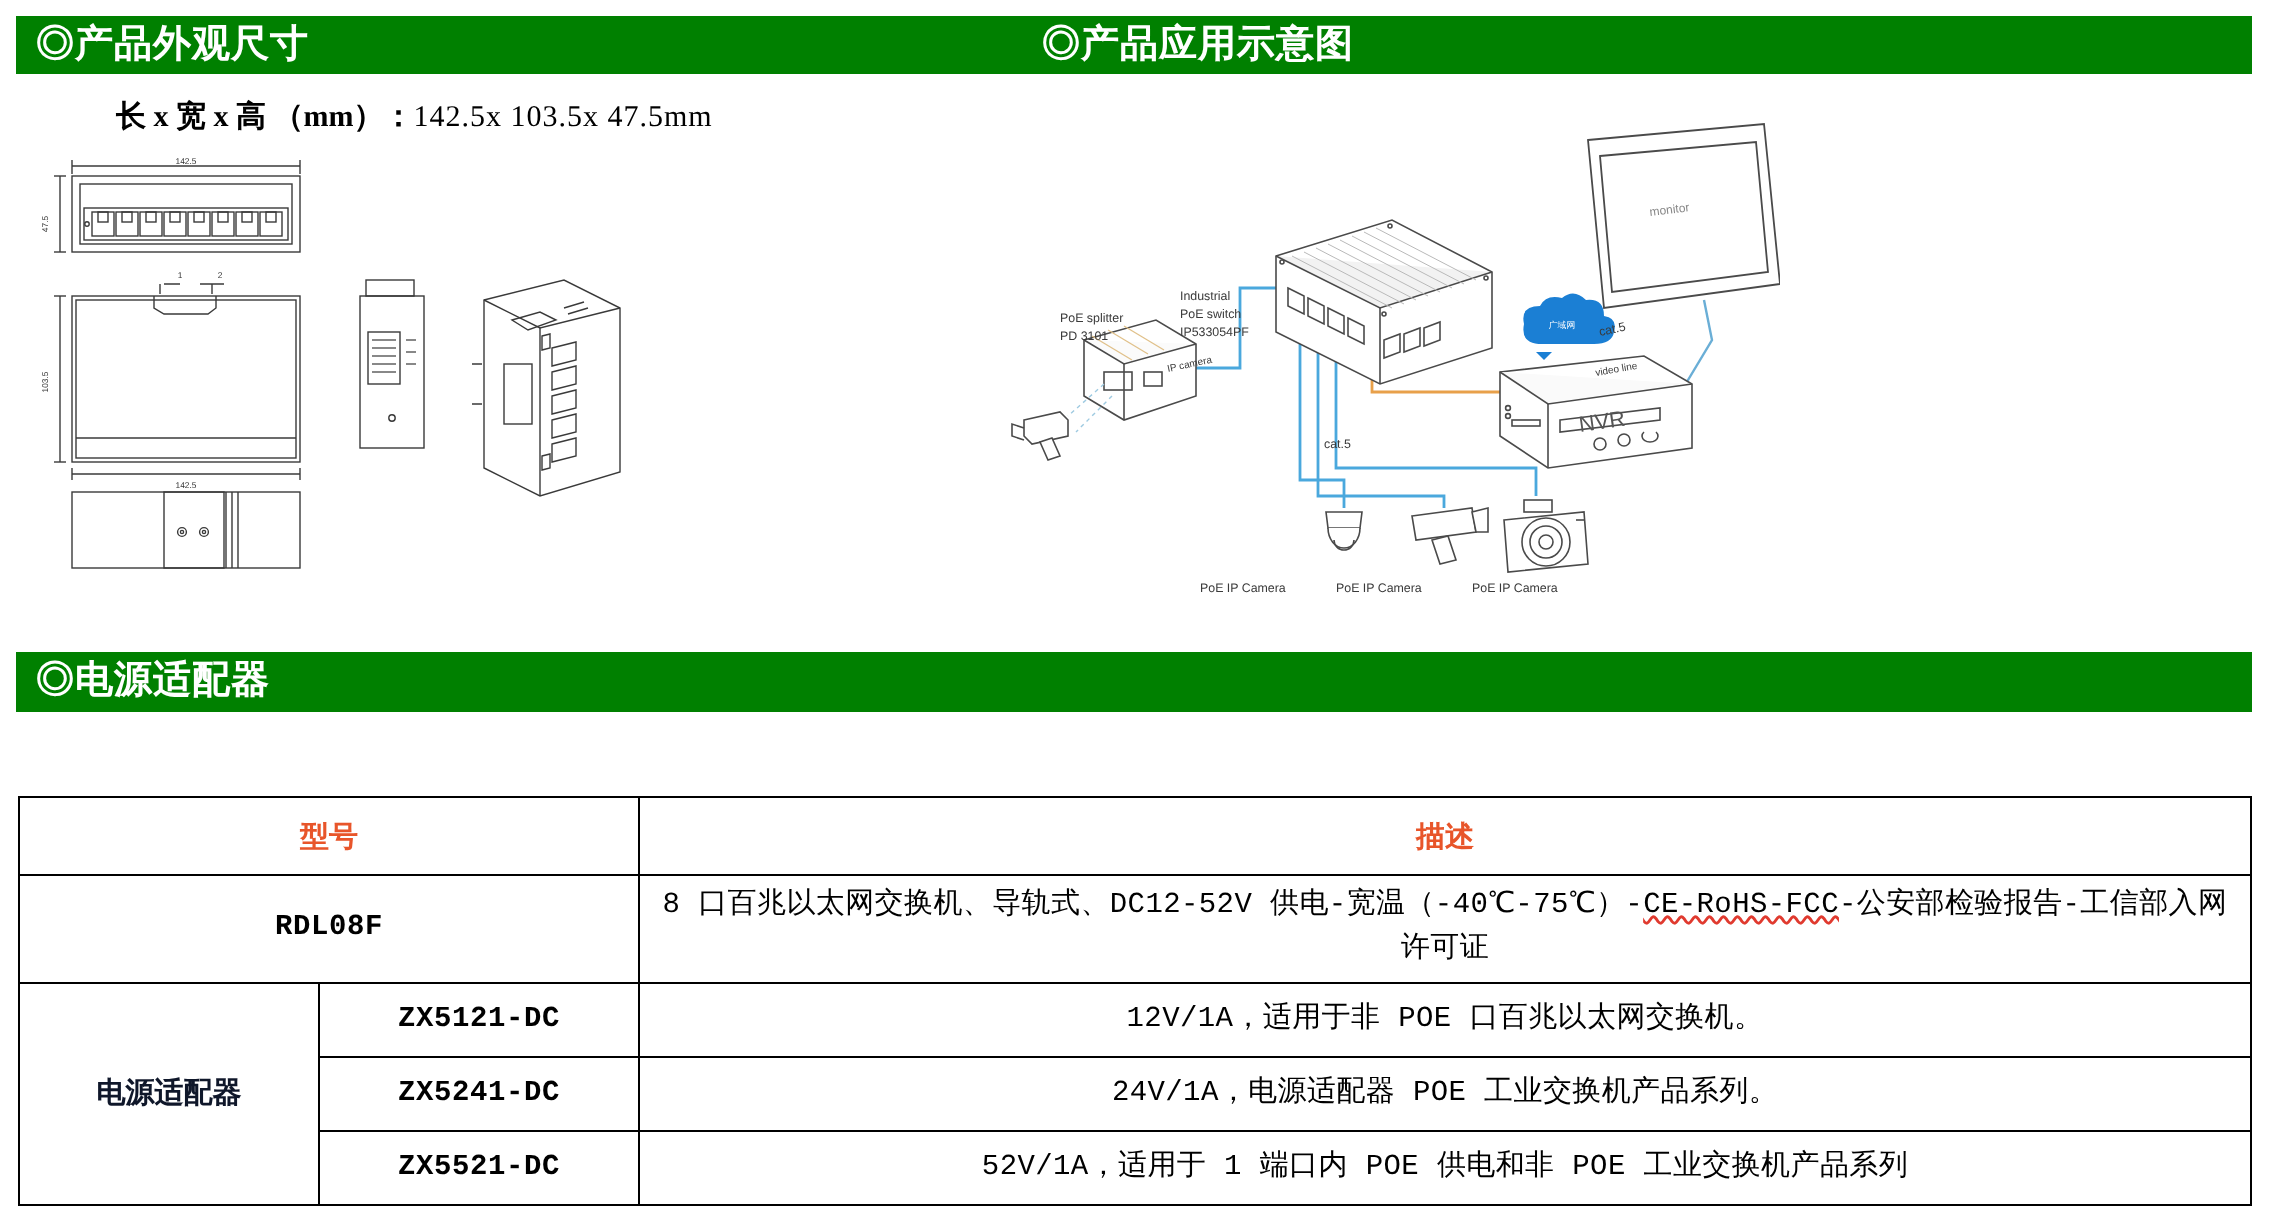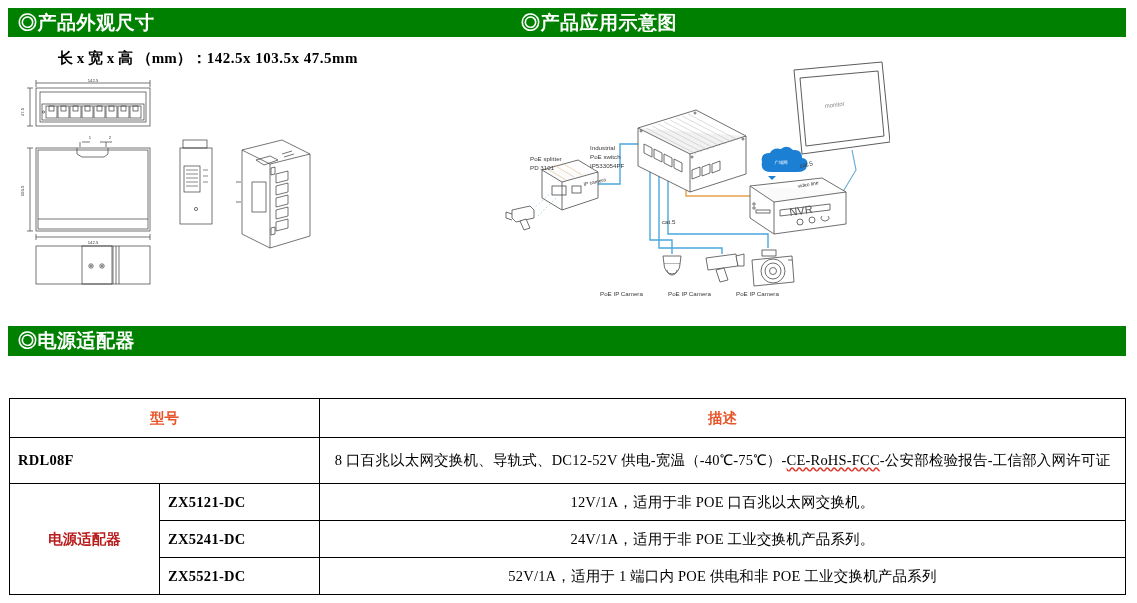--- a/index.html
+++ b/index.html
@@ -24,51 +24,51 @@
   #bar-order{left:8px;top:326px;width:1118px;height:30px;}
   #bar-order .t1{left:10px;line-height:30px;}
 
   
   .dimline{
     position:absolute;left:10px;top:49px;
     font-family:"Liberation Serif",serif;font-size:15px;
     white-space:nowrap;
   }
   .dimline b{font-weight:bold;margin-left:48px;}
-  .dimline .nums{font-weight:bold;letter-spacing:.5px;}
+  .dimline .nums{font-weight:normal;letter-spacing:.5px;}
 
   
   .canvas{position:absolute;}
   #tech-drawing{left:20px;top:78px;width:310px;height:212px;}
   #app-diagram{left:500px;top:58px;width:390px;height:245px;}
   .canvas svg{display:block;}
 
   
   table.order{
     position:absolute;left:9px;top:398px;
     width:1117px;border-collapse:collapse;
     table-layout:fixed;
   }
   table.order td,table.order th{
     border:1px solid #000;
     padding:4px 8px;
-    font-family:Liberation Serif, serif;
+    font-family:Liberation Mono, monospace;
     font-size:14.5px;
     vertical-align:middle;
     background:#fff;
   }
   th.hd{
     text-align:center;color:#e8552a;font-weight:bold;font-size:15px;
     height:30px;
   }
   td.model{
-    text-align:left;font-weight:bold;font-size:14.5px;letter-spacing:.3px;
+    text-align:center;font-weight:bold;font-size:14.5px;letter-spacing:.3px;
   }
   td.groupname{
-    text-align:center;color:#b91c1c;font-weight:bold;font-size:15px;
+    text-align:center;color:#0f172a;font-weight:bold;font-size:15px;
   }
   td.desc{
     text-align:center;line-height:1.55;letter-spacing:.2px;
   }
   .spell{
     text-decoration:underline wavy #e03a2f;
     text-decoration-skip-ink:none;
   }
 </style>
 </head>
@@ -346,21 +346,21 @@
         <td class="model" colspan="2">RDL08F</td>
         <td class="desc"><span>8 口百兆以太网交换机、导轨式、DC12-52V 供电-宽温（-40℃-75℃）-</span><span class="spell">CE-RoHS-FCC</span><span>-公安部检验报告-工信部入网许可证</span></td>
       </tr>
       <tr style="height:37px">
         <td class="groupname" rowspan="3">电源适配器</td>
         <td class="model">ZX5121-DC</td>
         <td class="desc">12V/1A，适用于非 POE 口百兆以太网交换机。</td>
       </tr>
       <tr style="height:37px">
         <td class="model">ZX5241-DC</td>
-        <td class="desc">24V/1A，适用于非 POE 工业交换机产品系列。</td>
+        <td class="desc">24V/1A，电源适配器 POE 工业交换机产品系列。</td>
       </tr>
       <tr style="height:37px">
         <td class="model">ZX5521-DC</td>
         <td class="desc">52V/1A，适用于 1 端口内 POE 供电和非 POE 工业交换机产品系列</td>
       </tr>
     </tbody>
   </table>
 
 </div>
 

